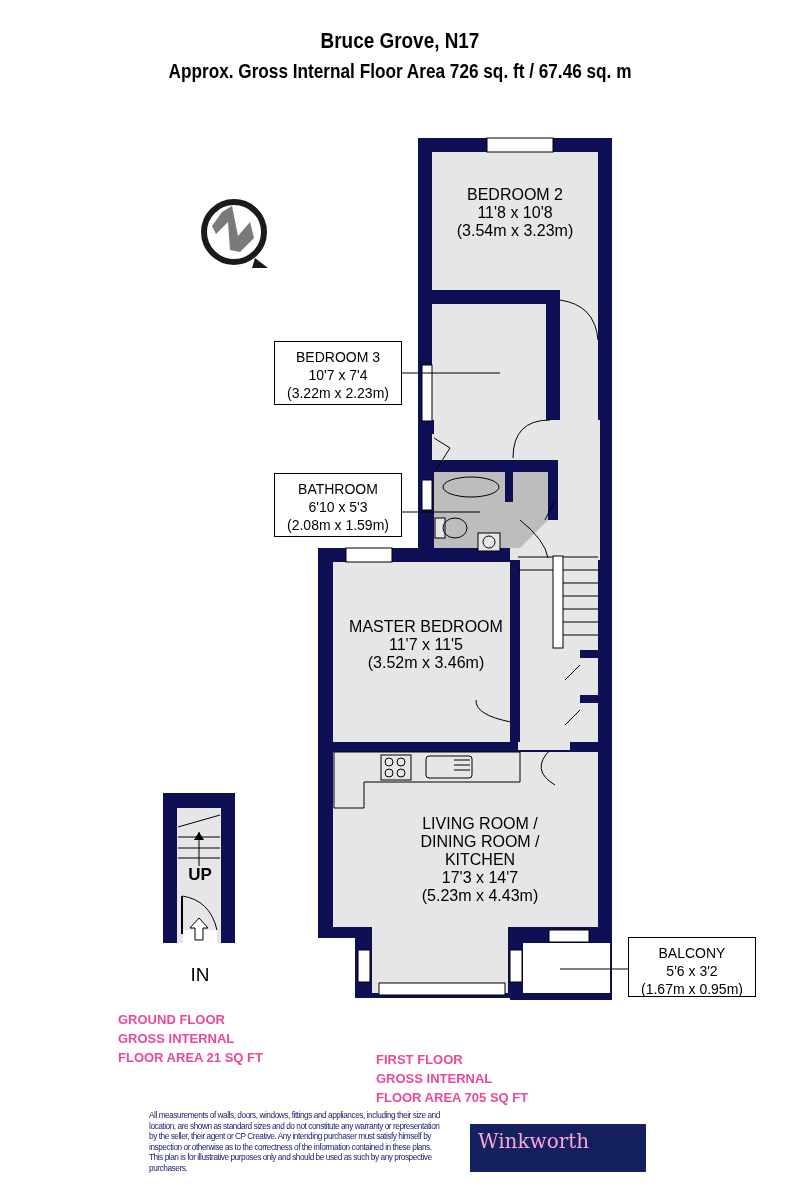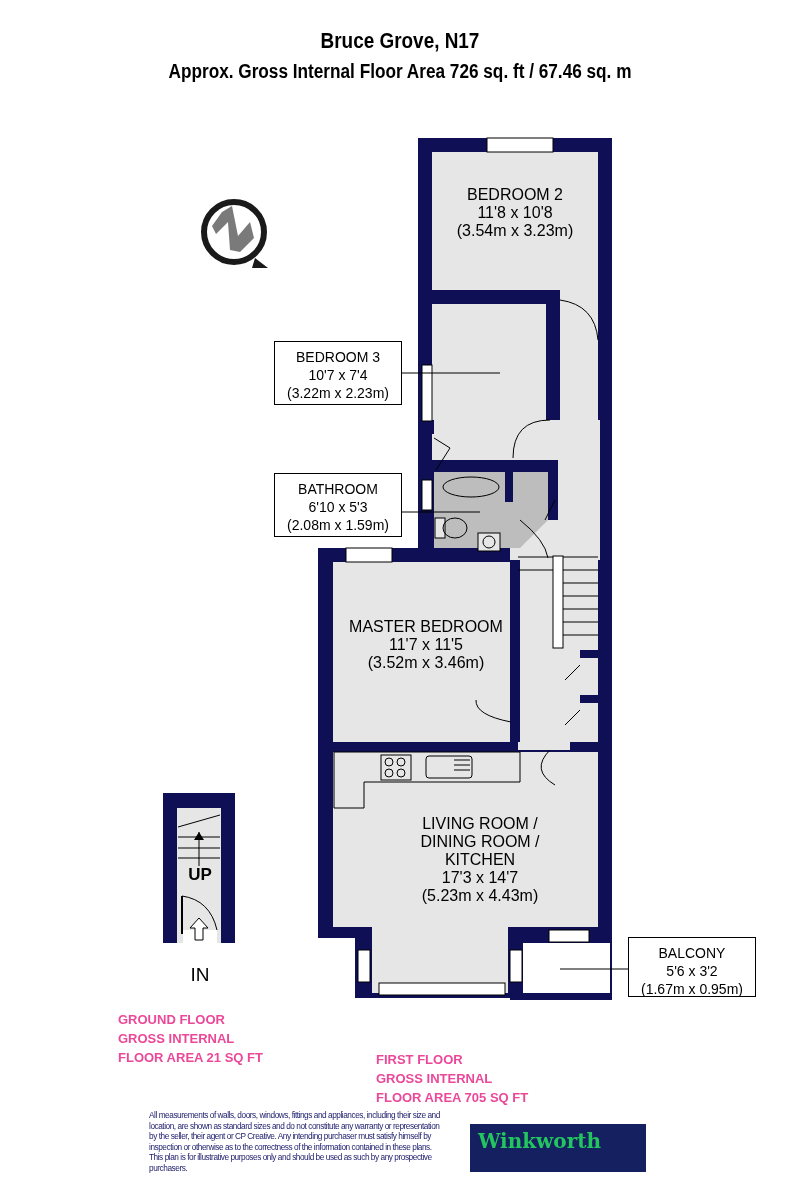--- a/index.html
+++ b/index.html
@@ -6,21 +6,21 @@
   body { width:800px; height:1200px; position:relative; overflow:hidden; font-family:"Liberation Sans", sans-serif; }
   .title { position:absolute; left:0; width:800px; text-align:center; color:#000; font-weight:bold; transform:scaleX(0.86); transform-origin:center; }
   #t1 { top:28px; font-size:22px; }
   #t2 { top:60px; font-size:20px; }
   svg { position:absolute; left:0; top:0; }
   .label { position:absolute; text-align:center; color:#000; font-size:16px; line-height:18px; font-family:"Liberation Sans", sans-serif; }
   .boxlabel { position:absolute; background:#fff; border:1.5px solid #000; text-align:center; font-size:14px; line-height:18px; color:#000; box-sizing:border-box; padding-top:6px; }
   .floorinfo { position:absolute; font-weight:bold; font-size:13px; line-height:19px; color:#ec4899; }
   .disclaimer { position:absolute; left:149px; top:1110px; width:320px; font-size:9px; line-height:10.5px; color:#1b1b6a; letter-spacing:-0.5px; transform:scaleX(0.92); transform-origin:left; }
   .brand { position:absolute; left:470px; top:1124px; width:176px; height:48px; background:#142060; }
-  .brand span { position:absolute; left:8px; top:5px; font-family:"DejaVu Serif", serif; font-weight:bold; color:#22c55e; font-size:20px; }
+  .brand span { position:absolute; left:8px; top:5px; font-family:"DejaVu Serif", serif; font-weight:normal; color:#f9a8d4; font-size:20px; }
 </style>
 </head>
 <body>
 
 <div class="title" id="t1">Bruce Grove, N17</div>
 <div class="title" id="t2">Approx. Gross Internal Floor Area 726 sq. ft / 67.46 sq. m</div>
 
 <svg width="800" height="1200">
 
   <g>

